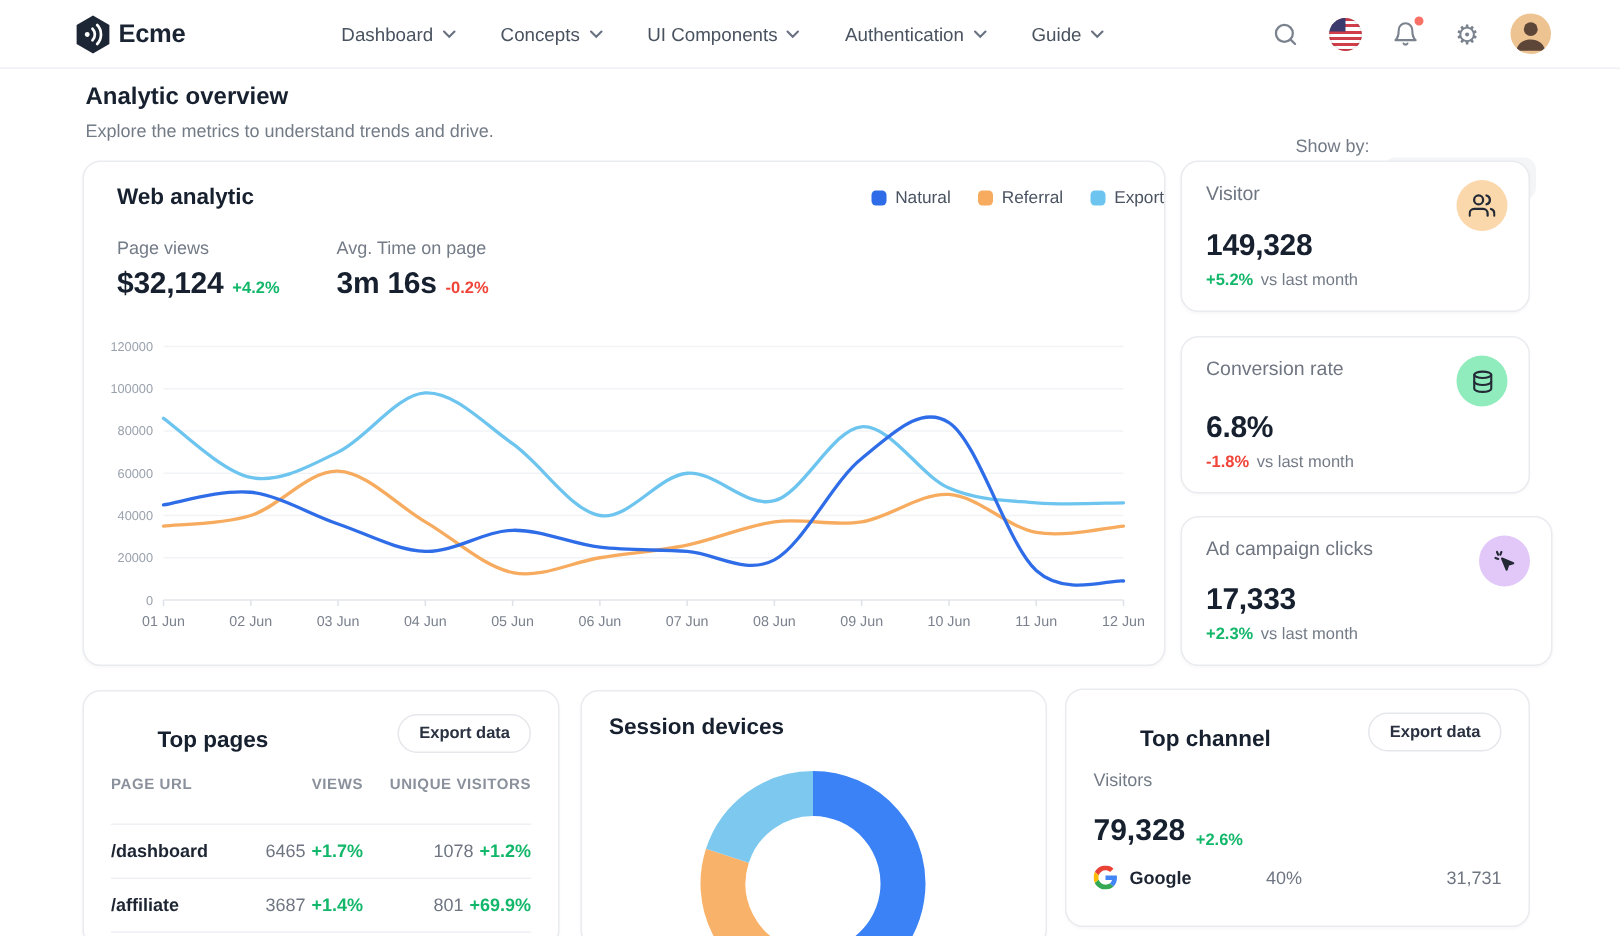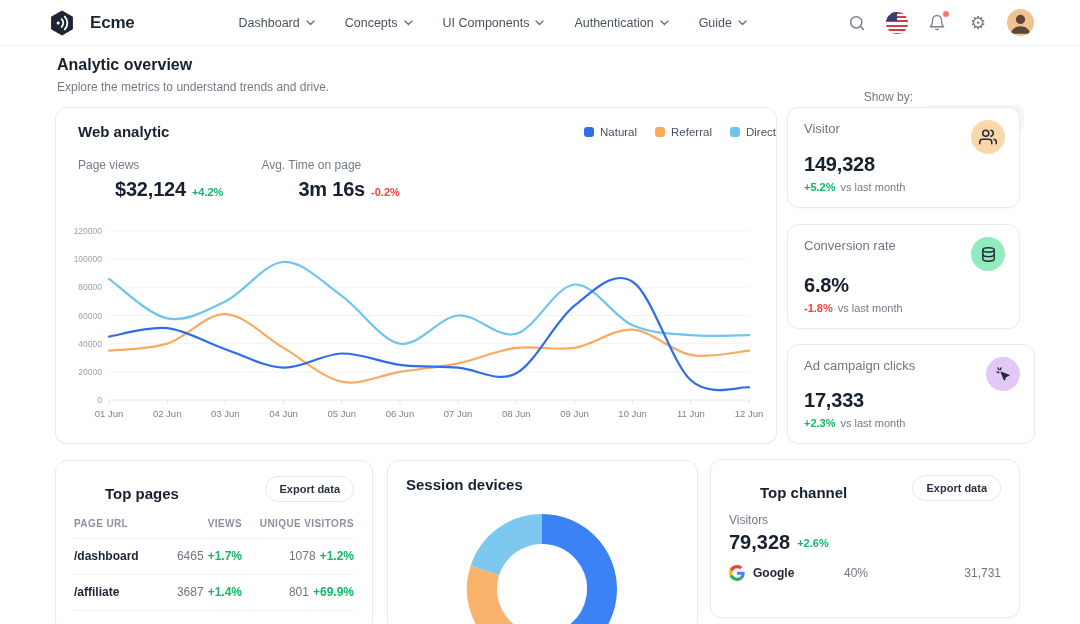--- a/index.html
+++ b/index.html
@@ -4,21 +4,21 @@
 <style>
   * { margin:0; padding:0; box-sizing:border-box; }
   html,body { width:1080px; height:624px; overflow:hidden; background:#fff;
     font-family:"Liberation Sans", sans-serif; color:#1b2332; }
   body { position:relative; }
 
   
   .topbar { position:absolute; left:0; top:0; width:1080px; height:46px;
     display:flex; align-items:center; padding:0 46px 0 48px; background:#fff;
     border-bottom:1px solid #eef0f3; z-index:5; }
-  .brand { display:flex; align-items:center; gap:14px; }
+  .brand { display:flex; align-items:center; gap:3px; }
   .brand-name { font-size:17px; font-weight:bold; letter-spacing:-.2px; color:#1b2432; }
   .nav { display:flex; align-items:center; gap:30px; margin-left:104px; }
   .nav-item { display:flex; align-items:center; gap:6px; font-size:12.5px;
     color:#49525f; cursor:pointer; white-space:nowrap; }
   .actions { margin-left:auto; display:flex; align-items:center; gap:17px; }
   .icon-btn { display:flex; align-items:center; justify-content:center; width:24px; height:24px; cursor:pointer; color:#7a828e; position:relative; }
   .gear-glyph { font-size:18px; line-height:1; color:#7a828e; }
   .flag { width:22px; height:22px; border-radius:50%; overflow:hidden; position:relative;
     background:repeating-linear-gradient(180deg,#cf3e4a 0 2.1px,#fff 2.1px 4.2px);
     box-shadow:inset 0 0 0 1px rgba(0,0,0,.08); }
@@ -49,51 +49,51 @@
 
   .card-title { font-size:15px; font-weight:bold; color:#17202e; }
 
   
   .web-head { position:absolute; left:22px; top:15px; }
   .legend { position:absolute; right:0; top:18px; display:flex; gap:18px; }
   .legend-item { display:flex; align-items:center; gap:6px; font-size:11.5px; color:#4a5361; }
   .legend-swatch { width:10px; height:10px; border-radius:3px; display:inline-block; }
   .metrics { position:absolute; left:22px; top:50px; display:flex; gap:38px; }
   .metric-label { font-size:12px; color:#737b87; }
-  .metric-value-row { margin-top:6px; display:flex; align-items:baseline; gap:6px;margin-left:37px; }
+  .metric-value-row { margin-top:6px; display:flex; align-items:baseline; gap:6px; }
   .metric-value { font-size:20px; font-weight:bold; color:#17202e; letter-spacing:-.2px; }
   .delta { font-size:11px; font-weight:bold; }
   .pos { color:#12b76a; } .neg { color:#f04438; }
   #line-chart { position:absolute; left:10px; top:112px; width:702px; height:214px; }
 
   
   .stat-inner { padding:13px 16px 14px; height:100%; display:flex; flex-direction:column; position:relative; }
   .stat-title { font-size:13px; color:#6f7682; }
   .stat-icon { position:absolute; right:14px; top:12px; width:34px; height:34px; border-radius:50%;
     display:flex; align-items:center; justify-content:center; color:#232a35; }
   .stat-value { margin-top:auto; font-size:20px; font-weight:bold; color:#17202e; letter-spacing:-.2px; }
   .stat-delta-row { margin-top:5px; font-size:11px; color:#737b87; display:flex; gap:5px; align-items:baseline; }
 
   
   .card-pad { padding:15px 18px; }
   .card-head-row { display:flex; align-items:flex-end; justify-content:space-between;margin-left:31px; }
   .export-btn { border:1px solid #e5e7eb; background:#fff; border-radius:17px; padding:6px 13px;
     font-size:11px; font-weight:bold; color:#2a3140; cursor:pointer; font-family:inherit; }
   .tbl-head { display:flex; font-size:10px; font-weight:bold; letter-spacing:.4px;
-    color:#8a919c; margin-top:16px; padding-bottom:9px; border-bottom:1px solid #eef0f3; }
+    color:#8a919c; margin-top:16px; padding-bottom:20px; border-bottom:1px solid #eef0f3; }
   .tbl-row { display:flex; align-items:center; padding:10px 0 11px; border-bottom:1px solid #eef0f3; font-size:12px; }
   .col-url { flex:1; } .col-views { width:92px; text-align:right; } .col-uniq { width:112px; text-align:right; }
   .cell-url { font-weight:bold; color:#1d2533; font-size:12px; }
   .cell-num { color:#6f7682; }
   .cell-delta { font-weight:bold; margin-left:4px; }
 
   
   .visitors-block { margin-top:12px; }
   .visitors-label { font-size:12px; color:#737b87; }
-  .visitors-row { display:flex; align-items:center; gap:7px; margin-top:4px; }
+  .visitors-row { display:flex; align-items:flex-end; gap:7px; margin-top:16px; }
   .visitors-value { font-size:20px; font-weight:bold; color:#17202e; }
   .ch-head { display:flex; font-size:10px; font-weight:bold; letter-spacing:.4px; color:#8a919c;
     margin-top:15px; padding-bottom:9px; border-bottom:1px solid #eef0f3; }
   .ch-row { display:flex; align-items:center; padding-top:11px; font-size:12px; }
   .col-channel { flex:0 0 115px; display:flex; align-items:center; gap:8px; }
   .col-pct { flex:1; color:#6f7682; }
   .col-total { width:60px; text-align:right; color:#6f7682; }
   .channel-name { font-weight:bold; color:#1d2533; }
 
   #donut-chart { position:absolute; left:73px; top:48px; width:162px; height:175px; }
@@ -207,21 +207,21 @@
     <span class="legend-item">
       <span class="legend-swatch" style="background: rgb(47, 109, 232);"></span>
       <span>Natural</span>
     </span>
     <span class="legend-item">
       <span class="legend-swatch" style="background: rgb(247, 171, 95);"></span>
       <span>Referral</span>
     </span>
     <span class="legend-item">
       <span class="legend-swatch" style="background: rgb(109, 197, 239);"></span>
-      <span>Direct</span>
+      <span>Export</span>
     </span>
   </div>
   <div class="metrics">
     <div>
       <div class="metric-label">Page views</div>
       <div class="metric-value-row">
         <span class="metric-value">$32,124</span>
         <span class="delta pos">+4.2%</span>
       </div>
     </div>

